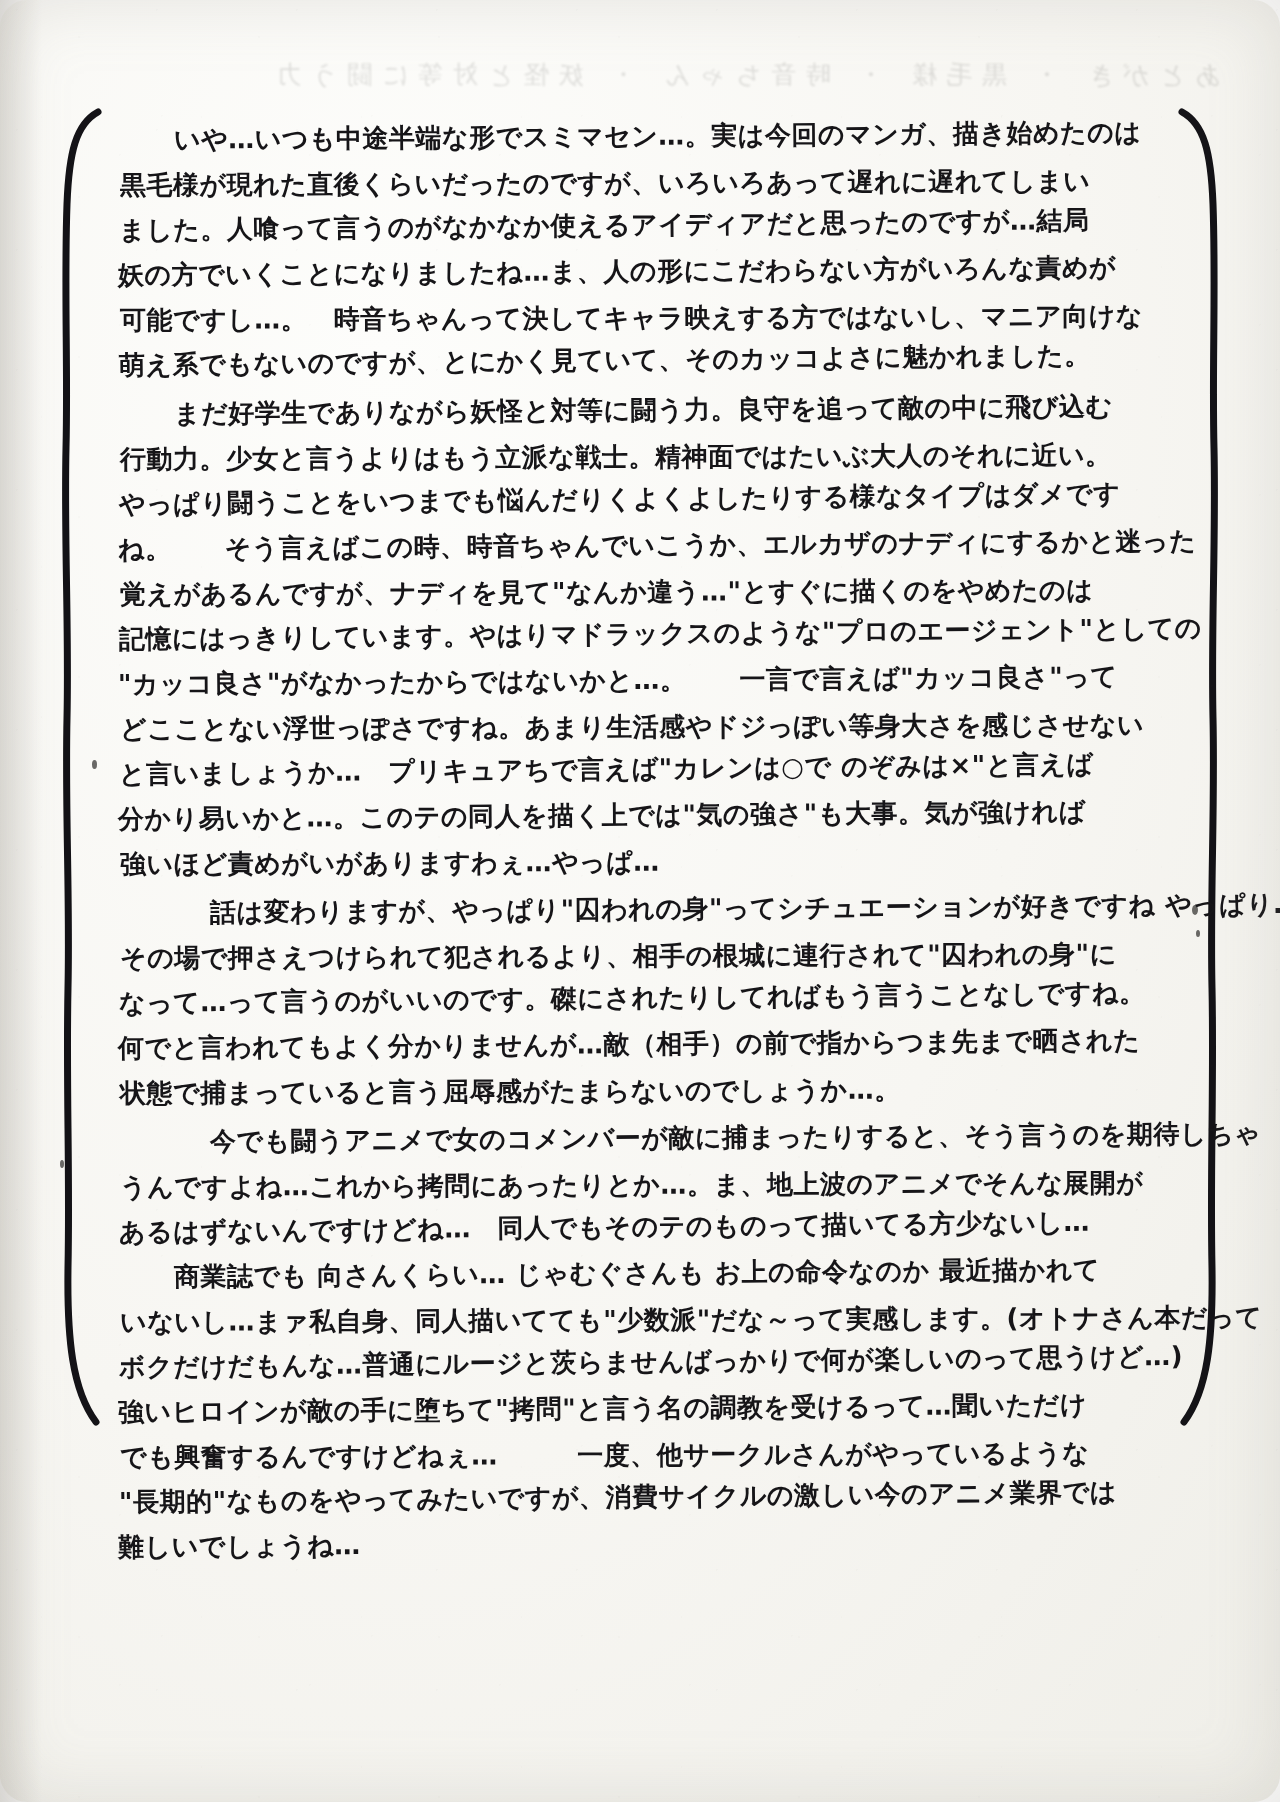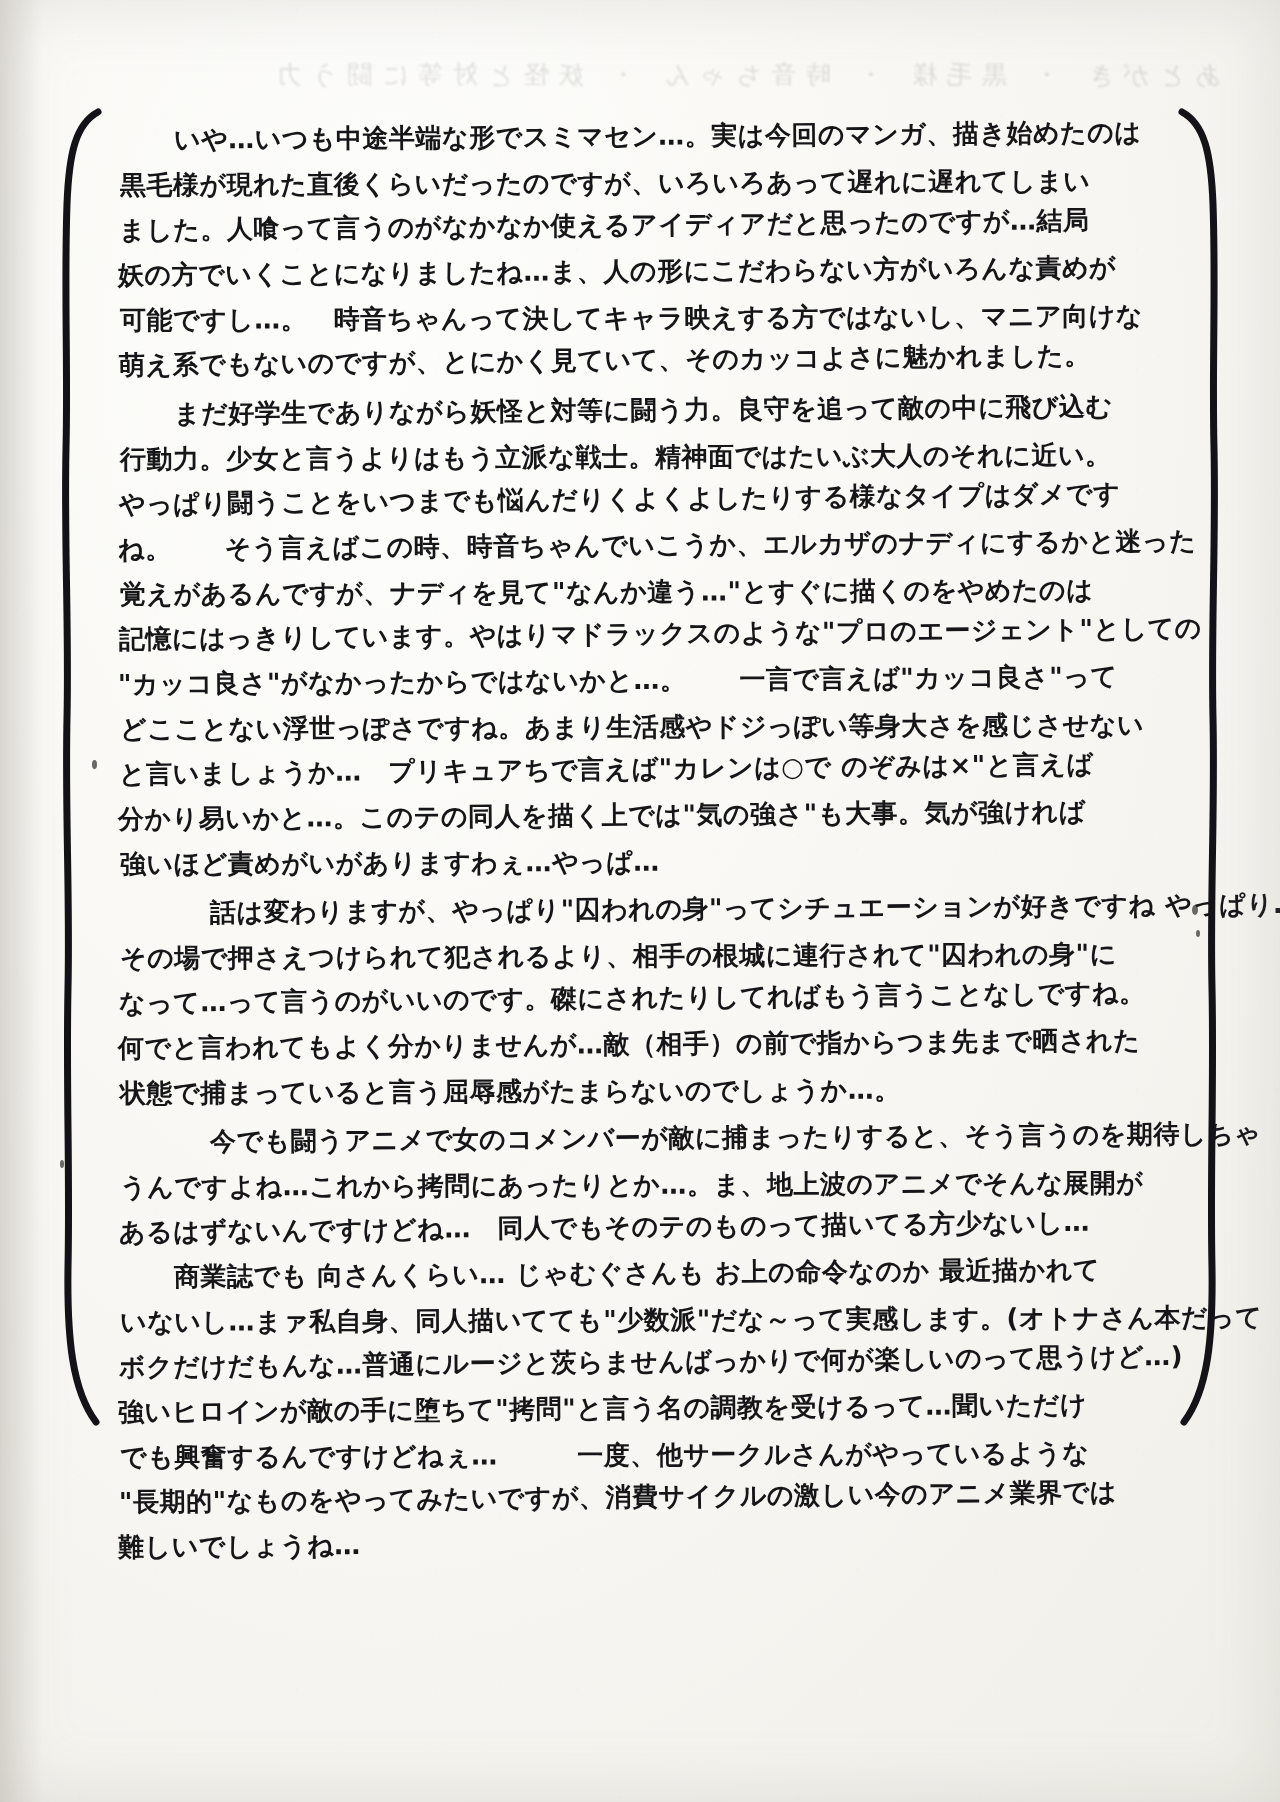--- a/index.html
+++ b/index.html
@@ -14,20 +14,21 @@
     overflow: hidden;
     font-family: "DejaVu Sans", sans-serif;
   }
 
   
   #page {
     position: absolute;
     inset: 0;
     background:
       radial-gradient(ellipse at 30% 20%, #fdfdfb 0%, #f7f6f2 55%, #efeee8 100%);
+    border-radius: 27px;
   }
 
   
   #grain {
     position: absolute;
     inset: 0;
     pointer-events: none;
     opacity: .5;
     background-image:
       radial-gradient(circle at 12% 8%, rgba(120,115,105,.06) 0 1px, transparent 1px),

